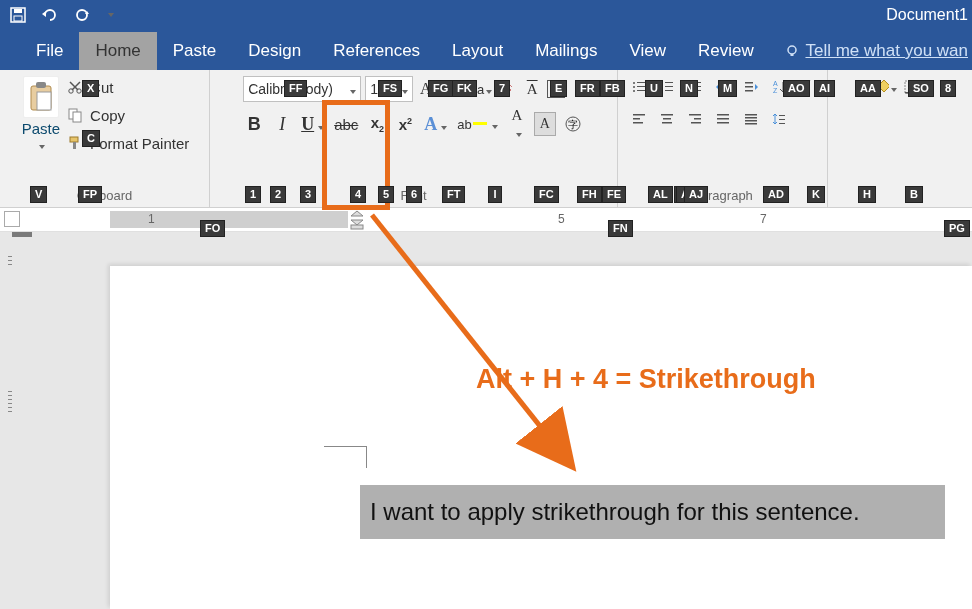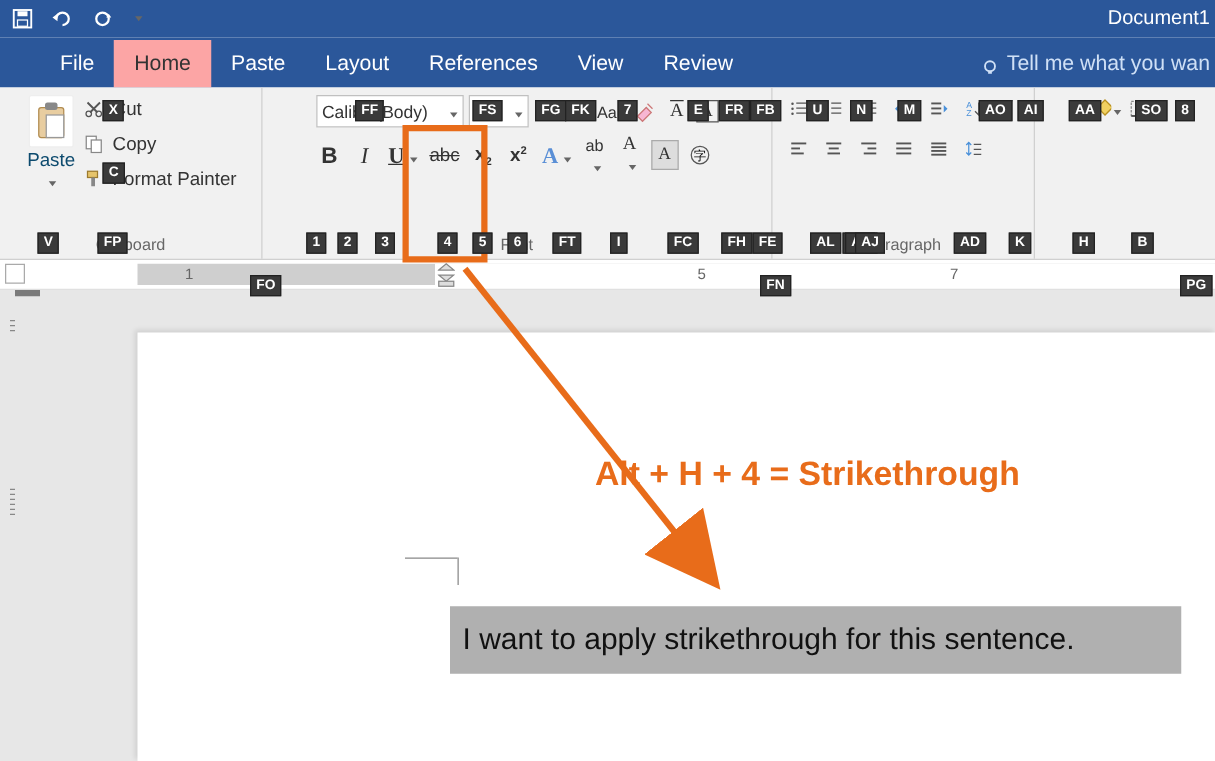--- a/index.html
+++ b/index.html
@@ -3,24 +3,24 @@
 <meta charset="utf-8">
 <style>
   * { box-sizing: border-box; margin: 0; padding: 0; }
   body { font-family: "Segoe UI", Tahoma, sans-serif; font-size: 13px; color: #333; background: #fff; width: 972px; height: 609px; overflow: hidden; position: relative; }
 
   .title-bar { background: #2B579A; height: 30px; display: flex; align-items: center; padding: 0 8px; color: #fff; position: relative; }
   .title-bar .qat { display: flex; gap: 12px; align-items: center; }
   .title-bar .qat .icon { width: 20px; height: 20px; display: flex; align-items: center; justify-content: center; }
   .title-bar .docname { position: absolute; right: 0; color: #fff; padding-right: 4px; font-size: 16px; }
 
-  .tabs-row { background: #2B579A; display: flex; align-items: flex-end; padding-left: 32px; position: relative; height: 40px; }
+  .tabs-row { background: #2B579A; display: flex; align-items: flex-end; padding-left: 20px; position: relative; height: 40px; }
   .tabs-row .tab { color: #fff; padding: 9px 16px; font-size: 17px; cursor: pointer; position: relative; }
-  .tabs-row .tab.active { background: #fca5a5; color: #333; }
-  .tabs-row .tell-me { position: absolute; right: 0; display: flex; align-items: flex-end; gap: 6px; color: #cfe0f6; padding: 9px 4px 9px 8px; font-size: 17px; }
+  .tabs-row .tab.active { background: #a3a3a3; color: #333; }
+  .tabs-row .tell-me { position: absolute; right: 0; display: flex; align-items: center; gap: 6px; color: #cfe0f6; padding: 9px 4px 9px 8px; font-size: 17px; text-decoration: underline; }
   .tell-me .bulb { width: 14px; height: 14px; }
 
   .ribbon { background: #f1f1f1; display: flex; border-bottom: 1px solid #d0d0d0; height: 138px; position: relative; }
   .group { border-right: 1px solid #d0d0d0; padding: 4px 6px 0 6px; display: flex; flex-direction: column; align-items: center; position: relative; }
   .group-body { flex: 1; display: flex; }
   .group-label { font-size: 13px; color: #666; padding: 2px 0 4px 0; text-align: center; }
 
   
   .paste-col { display: flex; flex-direction: column; align-items: center; padding: 0 4px; }
   .paste-col .paste-icon-wrap { width: 36px; height: 42px; border: 1px solid #eee; border-radius: 2px; background: #fff; display: flex; align-items: center; justify-content: center; margin-top: 2px; }
@@ -111,22 +111,24 @@
     </span>
     <span class="icon chev" style="width:12px"></span>
   </div>
   <div class="docname">Document1</div>
 </div>
 
 <div class="tabs-row">
   <div class="tab">File</div>
   <div class="tab active">Home</div>
   <div class="tab">Paste</div>
+  <div class="tab">Design</div>
+  <div class="tab">References</div>
   <div class="tab">Layout</div>
-  <div class="tab">References</div>
+  <div class="tab">Mailings</div>
   <div class="tab">View</div>
   <div class="tab">Review</div>
   <div class="tell-me">
     <span class="bulb">
       <svg width="14" height="14" viewBox="0 0 14 14">
           <circle cx="7" cy="6" r="4" fill="none" stroke="#cfe0f6" stroke-width="1.5"></circle>
           <rect x="5.5" y="10" width="3" height="2" fill="#cfe0f6"></rect>
         </svg>
     </span>
     <span>Tell me what you wan</span>
@@ -215,21 +217,21 @@
           <span class="ibtn">
               <span class="strike-text">abc</span>
             </span>
           <span class="ibtn">
               <span class="sub-text">x<sub>2</sub></span>
             </span>
           <span class="ibtn">
               <span class="sup-text">x<sup>2</sup></span>
             </span>
           <span class="ibtn" style="color:#5a8fd6;font-family:serif;font-size:18px;font-weight:bold">A<span class="chev"></span></span>
-          <span class="ibtn" style="flex-direction:column;gap:1px">
+          <span class="ibtn" style="flex-direction:row;gap:1px">
               <span style="font-size:13px">ab</span>
               <span class="hl-swatch"></span>
               <span class="chev"></span>
             </span>
           <span class="ibtn" style="flex-direction:column;gap:1px;font-family:serif;font-size:15px">
               <span>A</span>
               <span class="color-swatch"></span>
               <span class="chev"></span>
             </span>
           <span class="ibtn" style="font-family:serif;background:#ddd;border:1px solid #aaa;width:20px">A</span>

